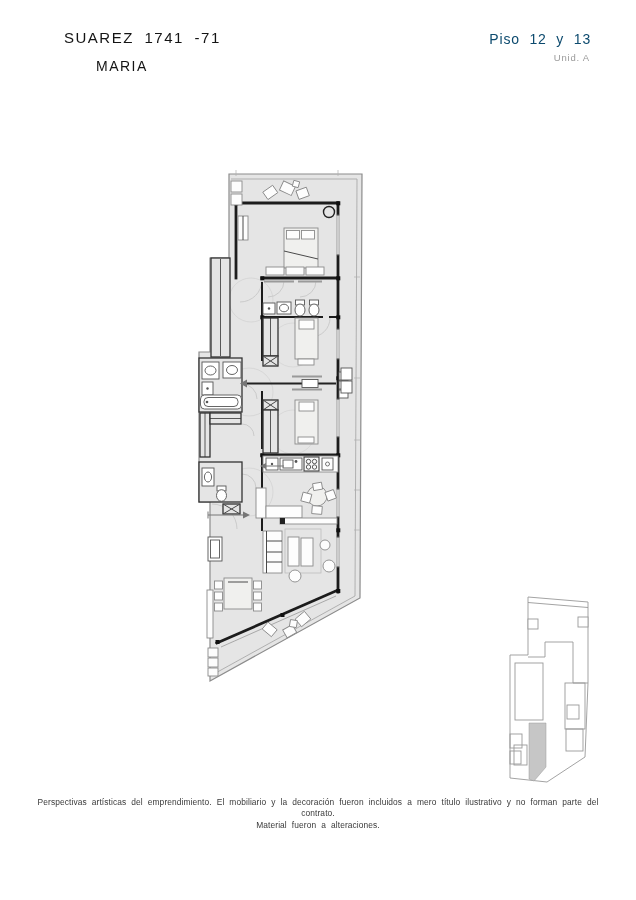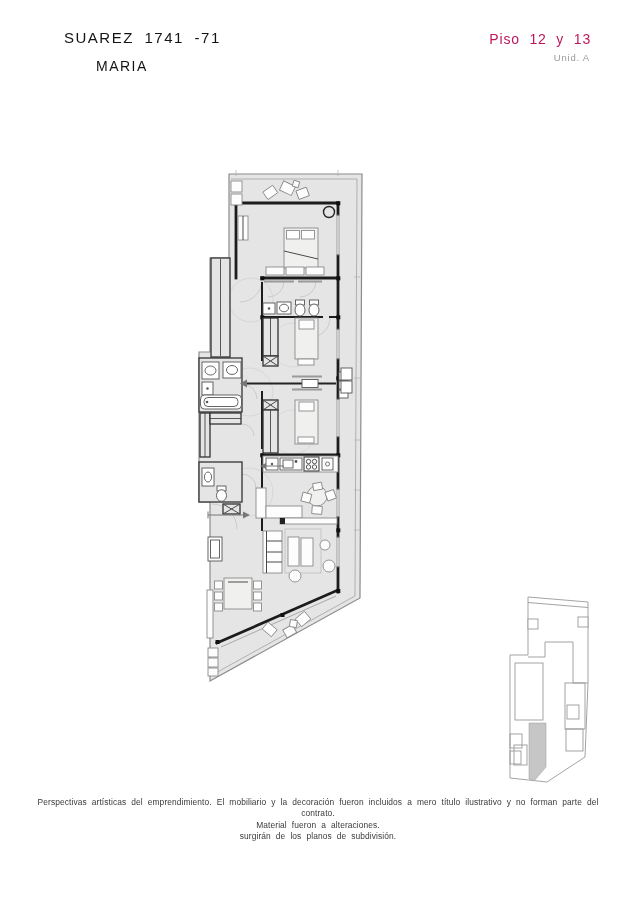--- a/index.html
+++ b/index.html
@@ -9,21 +9,21 @@
     --furniture-stroke:#8a8a8a;
     --muted:#9a9a9a;
     --keyplan-highlight:#c6c6c6;
   }
   html,body{margin:0;padding:0;background:#fff;}
   .page{position:relative;width:636px;height:900px;background:#fff;overflow:hidden;
         font-family:"Liberation Sans",sans-serif;color:#111;}
   .ttl{position:absolute;white-space:nowrap;}
   .project{left:64px;top:29px;font-size:15px;letter-spacing:1.5px;word-spacing:5px;color:#141414;}
   .proj-name{left:96px;top:58px;font-size:14px;letter-spacing:1.5px;color:#141414;}
-  .floor{right:45px;top:31px;font-size:14px;letter-spacing:.8px;word-spacing:5px;color:#be185d;text-align:right;}
+  .floor{right:45px;top:31px;font-size:14px;letter-spacing:.8px;word-spacing:5px;color:#0c4a6e;text-align:right;}
   .unit{right:46px;top:52px;font-size:9.5px;letter-spacing:.8px;color:var(--muted);text-align:center;}
   .plan-svg{position:absolute;left:0;top:0;}
   .disclaimer{position:absolute;left:0;top:797px;width:100%;text-align:center;
               font-size:8.4px;line-height:11.4px;color:#3a3a3a;word-spacing:2.6px;letter-spacing:.1px;}
   .disclaimer div{padding:0 28px;}
   
   .outer{fill:var(--plan-fill);stroke:var(--plan-outline);stroke-width:1.2;}
   .parapet{fill:none;stroke:#a2a2a2;stroke-width:.8;}
   .w3{stroke:var(--ink);stroke-width:2.8;fill:none;stroke-linecap:square;}
   .w2{stroke:var(--ink);stroke-width:2;fill:none;stroke-linecap:square;}
@@ -310,15 +310,14 @@
       <rect class="kpl" x="510" y="734" width="12" height="14"></rect>
       <rect class="kpl" x="510" y="751" width="11" height="13"></rect>
       <rect class="kpl" x="514" y="745" width="13" height="20"></rect>
       <path class="kpu" d="M529,723 L546,723 L546,767 L534,781 L529,779 Z"></path>
     </g>
   </svg>
 
   <footer class="disclaimer">
     <div>Perspectivas artísticas del emprendimiento. El mobiliario y la decoración fueron incluidos a mero título ilustrativo y no forman parte del contrato.</div>
     <div>Material fueron a alteraciones.</div>
-    <div>surgirán de los planos de subdivisión.</div>
   </footer>
 </div>
 
 </body></html>

